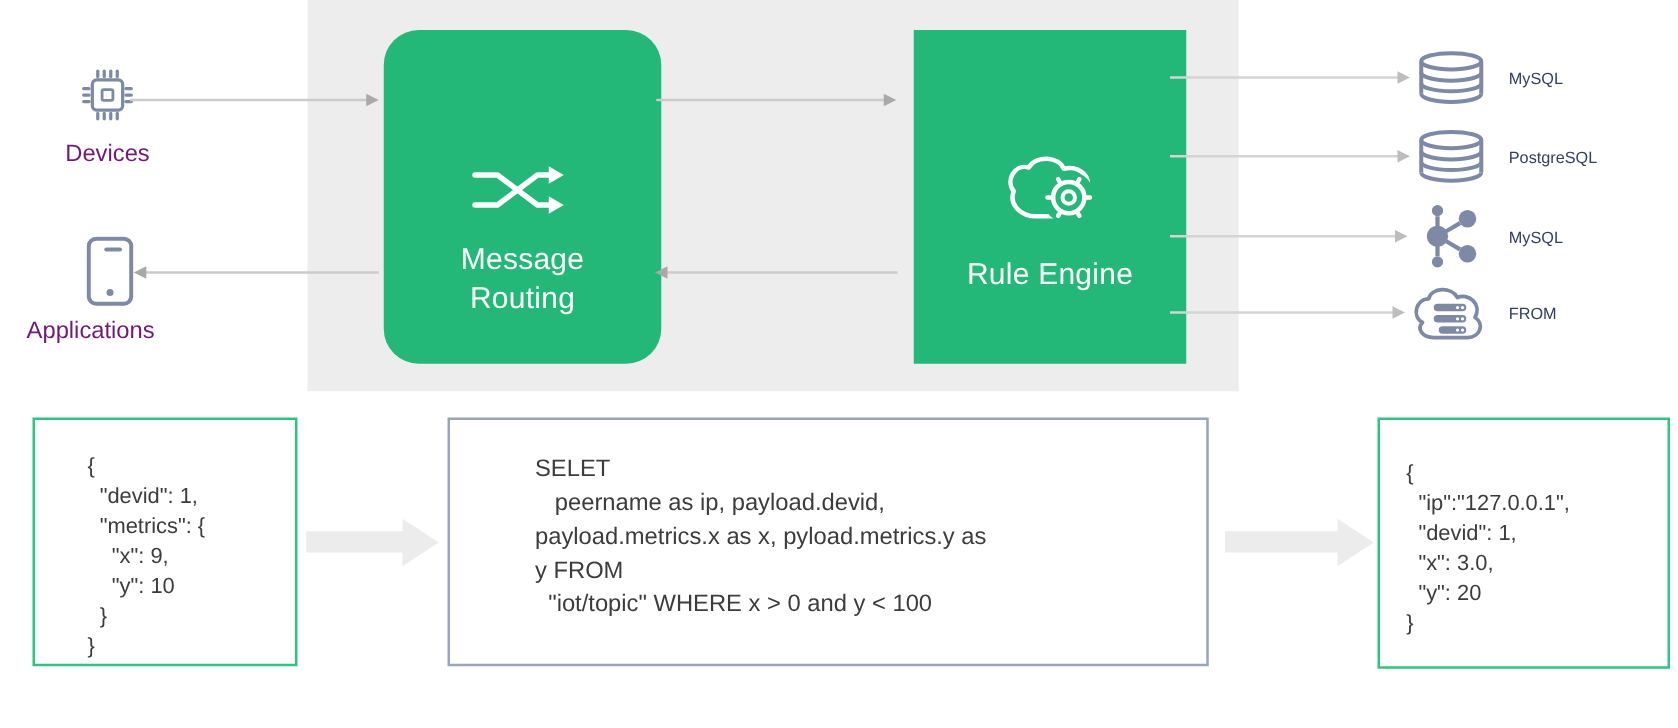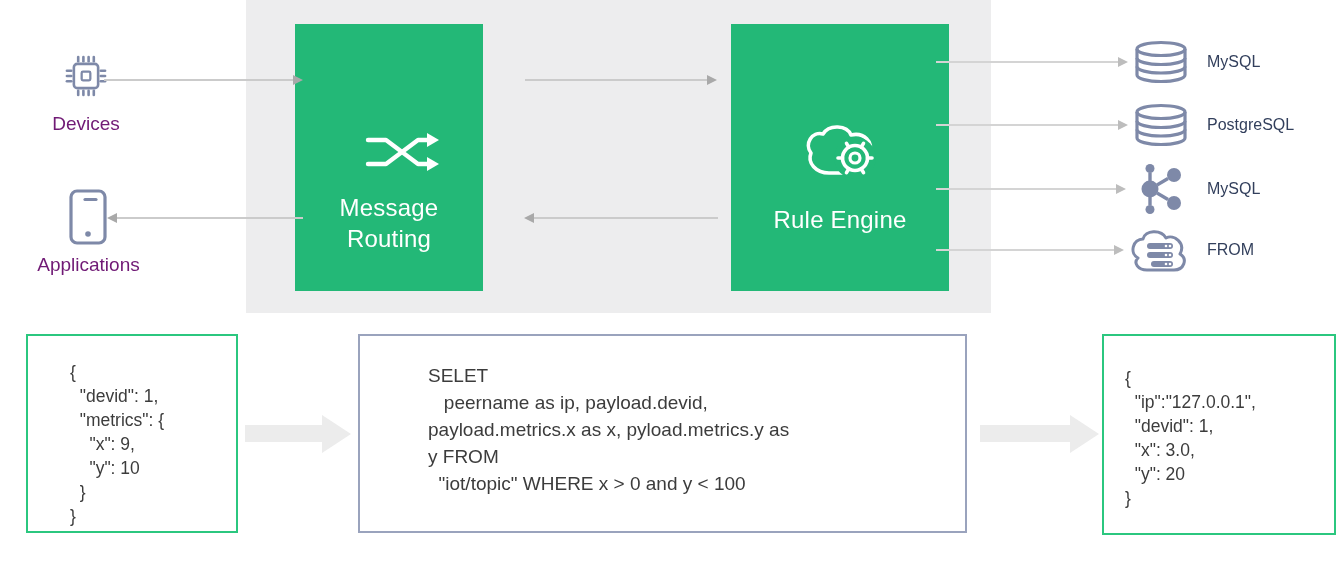--- a/index.html
+++ b/index.html
@@ -28,21 +28,21 @@
   
   .hline { height:2px; background:#cbcbcb; }
   .hline.light { background:#d4d4d4; }
   .head-r { width:0; height:0; border-top:5px solid transparent; border-bottom:5px solid transparent; border-left:10px solid #a9a9a9; }
   .head-l { width:0; height:0; border-top:5px solid transparent; border-bottom:5px solid transparent; border-right:10px solid #a9a9a9; }
   .head-r.light { border-left-color:#bdbdbd; }
 
   
   .sink-row { display:flex; align-items:center; height:56px; width:220px; }
   .sink-icon-slot { width:62px; display:flex; justify-content:center; align-items:center; flex:0 0 62px; }
-  .sink-label { font-size:16px; color:#323f5c; margin-left:15px; white-space:nowrap; }
+  .sink-label { font-size:13px; color:#323f5c; margin-left:15px; white-space:nowrap; }
 
   
   .code-box { background:#ffffff; box-sizing:border-box; }
   .code-box.green { border:2px solid #2bc77f; }
   .code-box.slate { border:2px solid #9aa3bd; }
   .code-box pre {
     margin:0; font-family:"Liberation Sans", sans-serif;
     color:#3c3c3c; white-space:pre;
   }
   .json-pre { font-size:17.5px; line-height:24px; }
@@ -85,23 +85,23 @@
 
   <div class="abs" style="left:69px; top:189px;">
     <svg width="38" height="56" viewBox="0 0 38 56">
       <g fill="none" stroke="#7e89a8" stroke-width="3.2" stroke-linecap="round">
         <rect x="2" y="2" width="34" height="52" rx="6"></rect>
         <line x1="16" y1="10.5" x2="27" y2="10.5"></line>
       </g>
       <circle cx="19" cy="45" r="2.8" fill="#7e89a8"></circle>
     </svg>
   </div>
-  <div class="abs ep-label" style="left:16px; top:254px; width:145px;text-align:center;">Applications</div>
-
-  <div class="abs gbox" style="left:295px; top:24px; width:188px; height:267px;">
+  <div class="abs ep-label" style="left:0; top:254px; width:145px;text-align:center;">Applications</div>
+
+  <div class="abs gbox" style="left:307px; top:24px; width:222px; height:267px;border-radius:28px;">
     <div class="abs" style="left:70px; top:106px;">
       <svg width="82" height="44" viewBox="0 0 82 44">
         <g fill="none" stroke="#ffffff" stroke-width="4.4" stroke-linecap="round" stroke-linejoin="round">
           <path d="M3 10 H21 L53 34 H63"></path>
           <path d="M3 34 H21 L53 10 H63"></path>
         </g>
         <polygon points="62,3 74,10 62,17" fill="#ffffff"></polygon>
         <polygon points="62,27 74,34 62,41" fill="#ffffff"></polygon>
       </svg>
     </div>

